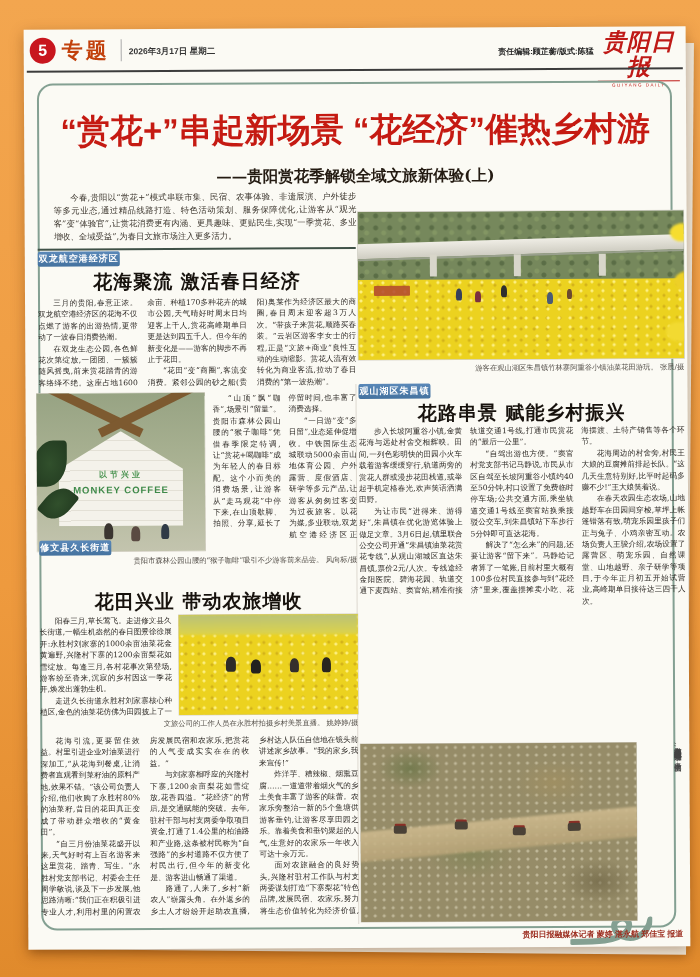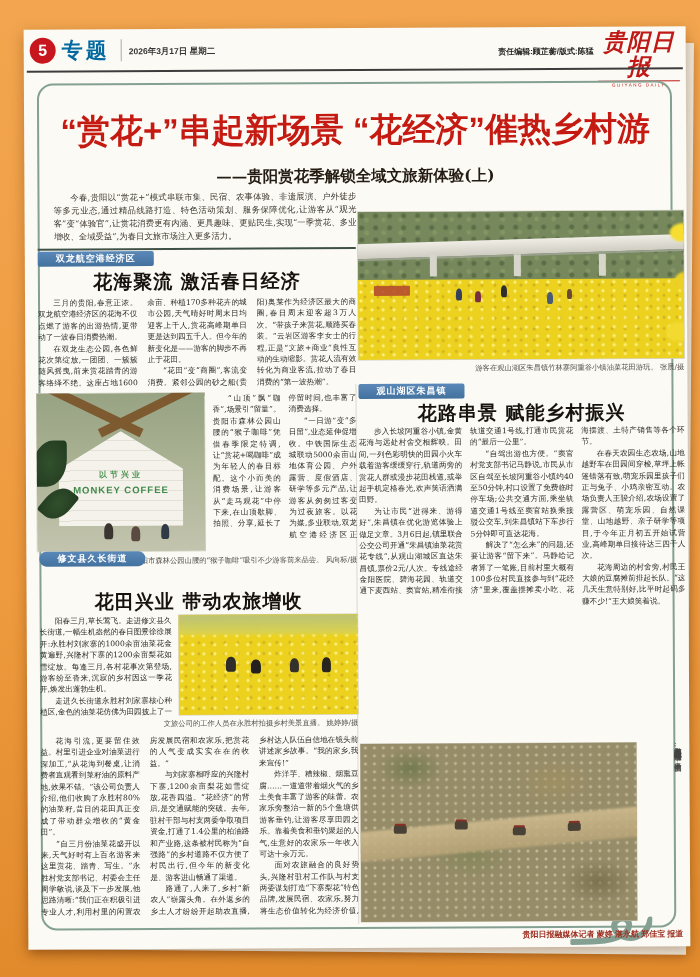--- a/index.html
+++ b/index.html
@@ -13,21 +13,21 @@
     background:#efe8da;transform:rotate(.5deg);box-shadow:0 3px 10px rgba(90,40,0,.3);
   }
   .sheet{
     position:absolute;left:26px;top:28px;width:662px;height:920px;
     background:#fbfaf4;transform:rotate(-.3deg);
     box-shadow:0 4px 14px rgba(90,40,0,.35);
   }
   
   .mh-badge{position:absolute;left:6px;top:8px;width:26px;height:26px;border-radius:50%;
     background:#c8161e;color:#fff;font-weight:bold;font-size:16px;line-height:26px;text-align:center;}
-  .mh-section{position:absolute;left:38px;top:7px;font-size:21px;font-weight:900;color:#0369a1;letter-spacing:3px;}
+  .mh-section{position:absolute;left:38px;top:7px;font-size:21px;font-weight:900;color:#c2410c;letter-spacing:3px;}
   .mh-div{position:absolute;left:97px;top:10px;width:1px;height:22px;background:#aaa;}
   .mh-date{position:absolute;left:105px;top:17px;font-size:8.5px;color:#333;font-weight:bold;}
   .mh-editor{position:absolute;right:92px;top:19px;font-size:8px;color:#222;font-weight:bold;}
   .mh-logo{position:absolute;right:6px;top:2px;width:82px;text-align:center;color:#bf1a17;}
   .mh-logo .nm{font-family:"DejaVu Serif","Liberation Serif",serif;font-size:23px;font-weight:900;font-style:italic;letter-spacing:1px;line-height:1.1;}
   .mh-logo .en{font-size:4.5px;letter-spacing:1.5px;border-top:1px solid #bf1a17;margin-top:1px;padding-top:1px;}
   .mh-rule{position:absolute;left:3px;right:3px;top:41px;height:1.5px;background:#3c3c3c;}
   
   .frame{position:absolute;left:13px;top:54px;width:631px;height:843px;
     border:2.5px solid #84a092;border-radius:16px;pointer-events:none;}
@@ -37,21 +37,21 @@
     font-size:33px;font-weight:900;color:#c51a12;letter-spacing:0;}
   .lead-sub{position:absolute;left:0;right:0;top:138px;text-align:center;
     font-family:"DejaVu Serif","Liberation Serif",serif;font-size:15.5px;font-weight:bold;color:#241b12;}
   .lead-intro{position:absolute;left:29px;top:162px;width:303px;height:54px;overflow:hidden;
     font-family:"DejaVu Serif","Liberation Serif",serif;font-size:8.4px;line-height:1.55;
     text-align:justify;color:#3c362e;}
   .lead-intro p{margin:0;text-indent:2em;}
   .intro-rule{position:absolute;left:13px;top:219px;width:318px;height:2px;background:#3f5147;}
   
   .sec-label{position:absolute;height:15px;background:linear-gradient(180deg,#5a88b8,#44729f);color:#fff;
-    font-size:9px;line-height:15px;text-align:center;padding:0 18px;border-radius:2px;letter-spacing:1px;font-weight:bold;}
+    font-size:9px;line-height:15px;text-align:center;padding:0 1px;border-radius:2px;letter-spacing:1px;font-weight:bold;}
   .sec-head{position:absolute;text-align:center;font-size:19px;font-weight:900;color:#17120d;
     font-family:"DejaVu Serif","Liberation Serif",serif;letter-spacing:1px;}
   .cols{position:absolute;column-gap:10px;font-size:7.6px;line-height:1.5;text-align:justify;
     color:#2e2a26;font-family:"DejaVu Serif","Liberation Serif",serif;overflow:hidden;}
   .cols p{margin:0;text-indent:2em;}
   .cap{position:absolute;font-size:7.3px;color:#55504a;text-align:right;
     font-family:"DejaVu Serif","Liberation Serif",serif;}
   .v-cap{position:absolute;writing-mode:vertical-rl;text-orientation:mixed;font-size:7.3px;
     line-height:1.7;color:#444;font-family:"DejaVu Serif","Liberation Serif",serif;}
   .byline{position:absolute;left:333px;top:902px;width:322px;text-align:right;
@@ -173,21 +173,21 @@
     <div class="fig" style="left:40%;top:82%;width:9px;height:16px;background:#3a3530;"></div>
     <div class="fig" style="left:56%;top:84%;width:9px;height:15px;background:#5a4a42;"></div>
     <div class="fig" style="left:74%;top:83%;width:8px;height:15px;background:#2f3a46;"></div>
   </div>
   <div class="cols" style="left:187px;top:364px;width:144px;height:158px;column-count:2;column-gap:8px;">
     <p>“山顶”飘“咖香”,场景引“留量”。贵阳市森林公园山腰的“猴子咖啡”凭借春季限定特调,让“赏花+喝咖啡”成为年轻人的春日标配。这个小而美的消费场景,让游客从“走马观花”中停下来,在山顶歇脚、拍照、分享,延长了停留时间,也丰富了消费选择。</p>
     <p>“一日游”变“多日留”,业态延伸促增收。中铁国际生态城联动5000余亩山地体育公园、户外露营、度假酒店、研学等多元产品,让游客从匆匆过客变为过夜旅客。以花为媒,多业联动,双龙航空港经济区正将“赏花流量”转化为“经济增量”。</p>
   </div>
   <div class="cap" style="left:13px;top:527px;width:318px;">贵阳市森林公园山腰的“猴子咖啡”吸引不少游客前来品尝。 风向标/摄</div>
 
-  <div class="sec-label" style="left:13px;top:522px;border-radius:7px;">修文县久长街道</div>
+  <div class="sec-label" style="left:13px;top:511px;">修文县久长街道</div>
   <div class="sec-head" style="left:13px;top:560px;width:318px;">花田兴业 带动农旅增收</div>
   <div class="cols" style="left:13px;top:586px;width:132px;height:120px;column-count:1;">
     <p>阳春三月,草长莺飞。走进修文县久长街道,一幅生机盎然的春日图景徐徐展开:永胜村刘家寨的1000余亩油菜花金黄遍野,兴隆村下寨的1200余亩梨花如雪绽放。每逢三月,各村花事次第登场,游客纷至沓来,沉寂的乡村因这一季花开,焕发出蓬勃生机。</p>
     <p>走进久长街道永胜村刘家寨核心种植区,金色的油菜花仿佛为田园披上了一件绚丽的“金衣”。花海随风翻涌,游客穿行其间拍照打卡,尽情感受春日气息。</p>
   </div>
   <div class="photo canola" style="left:152px;top:586px;width:179px;height:100px;">
     <div class="fd-top"></div>
     <div class="fig" style="left:26%;top:42%;width:10px;height:15px;background:#2e2b28;"></div>
     <div class="fig" style="left:40%;top:45%;width:10px;height:14px;background:#23211f;"></div>
     <div class="fig" style="left:62%;top:44%;width:9px;height:14px;background:#34302c;"></div>
@@ -203,22 +203,22 @@
     <p>面对农旅融合的良好势头,兴隆村驻村工作队与村支两委谋划打造“下寨梨花”特色品牌,发展民宿、农家乐,努力将生态价值转化为经济价值,同时依托凉爽宜人的气候优势,提升村庄人居环境,大力发展避暑经济。</p>
   </div>
 
   <div class="sec-label" style="left:333px;top:356px;">观山湖区朱昌镇</div>
   <div class="sec-head" style="left:333px;top:373px;width:326px;">花路串景 赋能乡村振兴</div>
   <div class="cols" style="left:333px;top:398px;width:326px;height:314px;column-count:3;column-gap:8px;">
     <p>步入长坡阿重谷小镇,金黄花海与远处村舍交相辉映。田间,一列色彩明快的田园小火车载着游客缓缓穿行,轨道两旁的赏花人群或漫步花田栈道,或举起手机定格春光,欢声笑语洒满田野。</p>
     <p>为让市民“进得来、游得好”,朱昌镇在优化游览体验上做足文章。3月6日起,镇里联合公交公司开通“朱昌镇油菜花赏花专线”,从观山湖城区直达朱昌镇,票价2元/人次。专线途经金阳医院、碧海花园、轨道交通下麦西站、窦官站,精准衔接轨道交通1号线,打通市民赏花的“最后一公里”。</p>
     <p>“自驾出游也方便。”窦官村党支部书记马静说,市民从市区自驾至长坡阿重谷小镇约40至50分钟,村口设置了免费临时停车场;公共交通方面,乘坐轨道交通1号线至窦官站换乘接驳公交车,到朱昌镇站下车步行5分钟即可直达花海。</p>
     <p>解决了“怎么来”的问题,还要让游客“留下来”。马静给记者算了一笔账,目前村里大概有100多位村民直接参与到“花经济”里来,覆盖摆摊卖小吃、花海摆渡、土特产销售等各个环节。</p>
+    <p>花海周边的村舍旁,村民王大娘的豆腐摊前排起长队。“这几天生意特别好,比平时起码多赚不少!”王大娘笑着说。</p>
     <p>在春天农园生态农场,山地越野车在田园间穿梭,草坪上帐篷错落有致,萌宠乐园里孩子们正与兔子、小鸡亲密互动。农场负责人王骏介绍,农场设置了露营区、萌宠乐园、自然课堂、山地越野、亲子研学等项目,于今年正月初五开始试营业,高峰期单日接待达三四千人次。</p>
-    <p>花海周边的村舍旁,村民王大娘的豆腐摊前排起长队。“这几天生意特别好,比平时起码多赚不少!”王大娘笑着说。</p>
   </div>
 
   <div class="photo atv-bg" style="left:333px;top:716px;width:276px;height:178px;">
     <div class="atv-track"></div>
     <div class="atv" style="left:12%;top:46%;"></div>
     <div class="atv" style="left:34%;top:44%;"></div>
     <div class="atv" style="left:55%;top:47%;"></div>
     <div class="atv" style="left:75%;top:45%;"></div>
   </div>
   <div class="v-cap" style="left:616px;top:716px;width:40px;height:178px;">游客在赏花之余,搭乘龙园生态庄园的山地越野车,尽享惬意时光。 受访者/供图</div>

